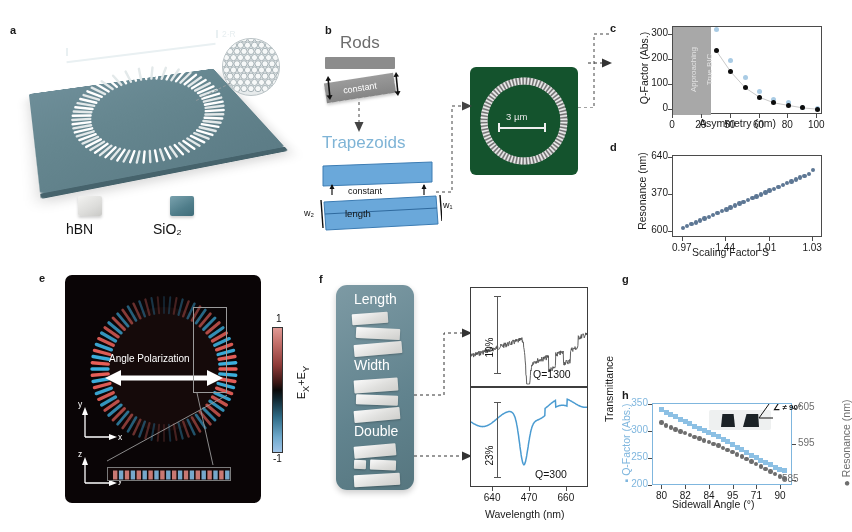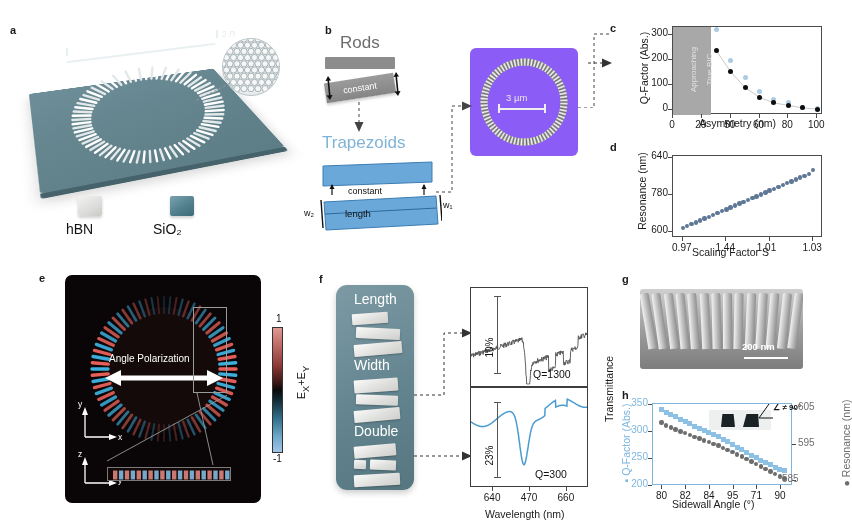--- a/index.html
+++ b/index.html
@@ -106,22 +106,23 @@
     position: absolute;
     background: linear-gradient(180deg,#9b9b9b,#858585);
     transform: rotate(-9deg);
     box-shadow: 0 2px 3px rgba(0,0,0,.2);
   }
   .rod-tilt span, .trap-label {
     color: #fff; font-size: 9px;
   }
   .sem-square {
     position: absolute;
-    background: #8b5cf6;
+    background: #14532d;
     border-radius: 6px;
+    margin-top: 19px;
   }
   .sem-ring { position: absolute; border-radius: 50%; }
   .umlabel {
     position: absolute; color: #e8e8e8; font-size: 9.5px;
   }
 
   
   .plotbox {
     position: absolute;
     border: 1px solid #4b4b4b;
@@ -742,21 +743,21 @@
         <div class="tick-label" style="left: 69.7826px; top: 109px; width: 24px; text-align: center;">0.97</div>
         <div class="axtick" style="left: 125.261px; top: 104px; width: 1px; height: 4px;"></div>
         <div class="tick-label" style="left: 113.261px; top: 109px; width: 24px; text-align: center;">1.44</div>
         <div class="axtick" style="left: 168.739px; top: 104px; width: 1px; height: 4px;"></div>
         <div class="tick-label" style="left: 156.739px; top: 109px; width: 24px; text-align: left;">1.01</div>
         <div class="axtick" style="left: 212.217px; top: 104px; width: 1px; height: 4px;"></div>
         <div class="tick-label" style="left: 200.217px; top: 109px; width: 24px; text-align: center;">1.03</div>
         <div class="axtick" style="left: 68px; top: 98.4091px; width: 4px; height: 1px;"></div>
         <div class="tick-label" style="left: 38px; top: 91.4091px; width: 30px; text-align: right;">600</div>
         <div class="axtick" style="left: 68px; top: 61.1364px; width: 4px; height: 1px;"></div>
-        <div class="tick-label" style="left: 38px; top: 54.1364px; width: 30px; text-align: right;">780</div>
+        <div class="tick-label" style="left: 38px; top: 54.1364px; width: 30px; text-align: right;">370</div>
         <div class="axtick" style="left: 68px; top: 23.8636px; width: 4px; height: 1px;"></div>
         <div class="tick-label" style="left: 38px; top: 16.8636px; width: 30px; text-align: right;">640</div>
       </div>
     <div class="axis-label" style="left:92px;top:113px;">Scaling Factor S</div>
     <div class="axis-label vrot" style="left:-8px;top:52px;width:100px;text-align:center;">Resonance (nm)</div>
   </div>
 
   <div id="panel-e" class="abs">
     <div class="panel-letter" style="left:3px;top:7px;">e</div>
 
@@ -958,38 +959,20 @@
         <div class="tick-label" style="left: 204px; top: 227px; width: 28px; text-align: center;">470</div>
         <div class="axtick" style="left: 254.875px; top: 222px; width: 1px; height: 4px;"></div>
         <div class="tick-label" style="left: 240.875px; top: 227px; width: 28px; text-align: center;">660</div>
       </div>
     <div class="axis-label" style="left:174px;top:243px;">Wavelength (nm)</div>
     <div class="axis-label vrot" style="left:238px;top:118px;width:120px;text-align:center;">Transmittance</div>
   </div>
 
   <div id="panel-g" class="abs">
     <div class="panel-letter" style="left:22px;top:8px;">g</div>
-    <div class="sem-g" id="g-sem" style="left:40px;top:24px;width:163px;height:80px;">
-        <div class="g-pillar" style="left: 150.9px; top: 4px; width: 9.4px; height: 56px; transform: rotate(7.8deg);"></div>
-        <div class="g-pillar" style="left: 139.6px; top: 4px; width: 9.4px; height: 56px; transform: rotate(6.5deg);"></div>
-        <div class="g-pillar" style="left: 128.3px; top: 4px; width: 9.4px; height: 56px; transform: rotate(5.2deg);"></div>
-        <div class="g-pillar" style="left: 117px; top: 4px; width: 9.4px; height: 56px; transform: rotate(3.9deg);"></div>
-        <div class="g-pillar" style="left: 105.7px; top: 4px; width: 9.4px; height: 56px; transform: rotate(2.6deg);"></div>
-        <div class="g-pillar" style="left: 94.4px; top: 4px; width: 9.4px; height: 56px; transform: rotate(1.3deg);"></div>
-        <div class="g-pillar" style="left: 83.1px; top: 4px; width: 9.4px; height: 56px; transform: rotate(0deg);"></div>
-        <div class="g-pillar" style="left: 71.8px; top: 4px; width: 9.4px; height: 56px; transform: rotate(-1.3deg);"></div>
-        <div class="g-pillar" style="left: 60.5px; top: 4px; width: 9.4px; height: 56px; transform: rotate(-2.6deg);"></div>
-        <div class="g-pillar" style="left: 49.2px; top: 4px; width: 9.4px; height: 56px; transform: rotate(-3.9deg);"></div>
-        <div class="g-pillar" style="left: 37.9px; top: 4px; width: 9.4px; height: 56px; transform: rotate(-5.2deg);"></div>
-        <div class="g-pillar" style="left: 26.6px; top: 4px; width: 9.4px; height: 56px; transform: rotate(-6.5deg);"></div>
-        <div class="g-pillar" style="left: 15.3px; top: 4px; width: 9.4px; height: 56px; transform: rotate(-7.8deg);"></div>
-        <div class="g-pillar" style="left: 4px; top: 4px; width: 9.4px; height: 56px; transform: rotate(-9.1deg);"></div>
-      <div class="g-scale" style="left:104px;top:68px;width:44px;"></div>
-      <div class="g-scale-text" style="left:102px;top:52px;">200 nm</div>
-    </div>
   </div>
 
   <div id="panel-h" class="abs">
     <div class="panel-letter" style="left:22px;top:4px;">h</div>
     <div class="plotbox" id="h-plot" style="left: 52px; top: 18px; width: 140px; height: 82px; border-color: rgb(127, 182, 222);">
       <div class="h-inset" style="left:56px;top:6px;width:62px;height:20px;">
         <div class="h-tooth" style="left:12px;top:4px;width:14px;height:13px;clip-path:polygon(10% 0,90% 0,100% 100%,0 100%);"></div>
         <div class="h-tooth" style="left:34px;top:4px;width:16px;height:13px;clip-path:polygon(22% 0,95% 0,100% 100%,0 100%);"></div>
       </div>
       <svg class="abs" style="left:100px;top:-2px;" width="42" height="20">

